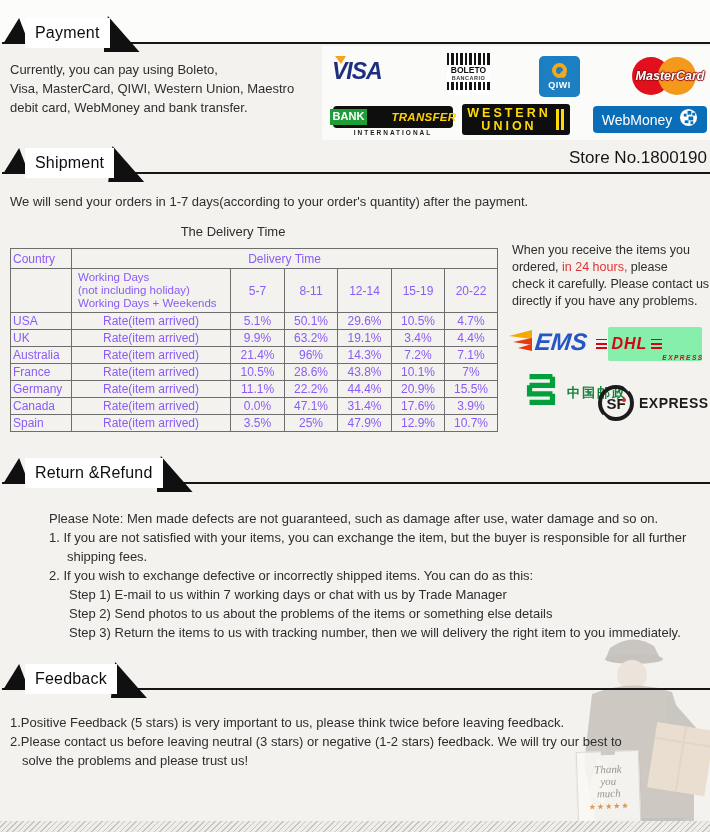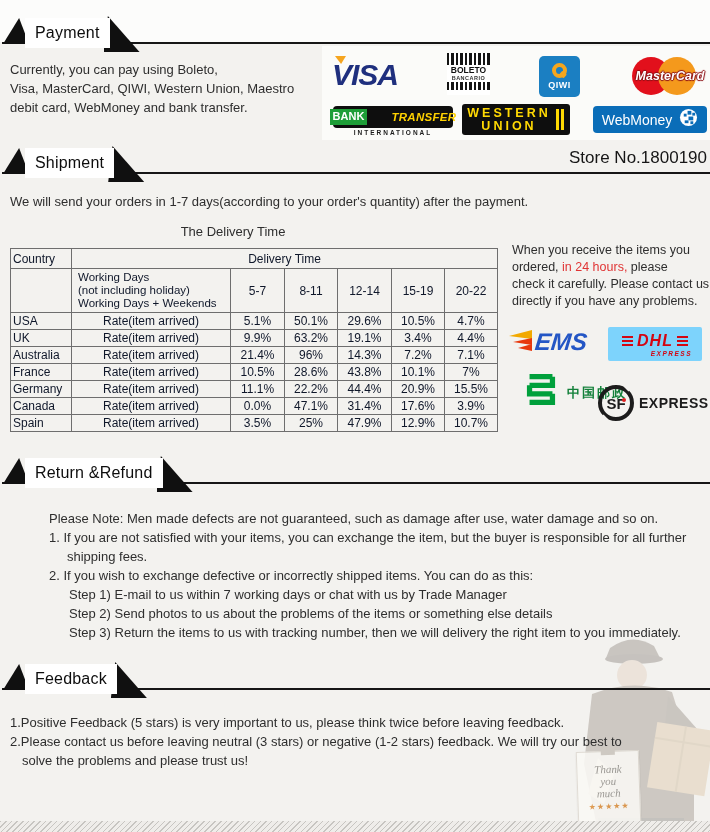--- a/index.html
+++ b/index.html
@@ -26,21 +26,21 @@
 
   .line { position:absolute; white-space:nowrap; font-size:13px; line-height:19px; z-index:2; }
 
   
   .pay-desc { position:absolute; left:10px; top:60px; z-index:2; }
   .pay-desc div { white-space:nowrap; font-size:13px; line-height:19px; }
 
   .plogo { position:absolute; z-index:2; }
   
   .logo-visa { left:332px; top:58px; width:90px; height:34px; }
-  .visa-text { font-style:italic; font-weight:bold; font-size:30px; color:#1f2f7e; letter-spacing:-1px; }
+  .visa-text { font-style:italic; font-weight:bold; font-size:23px; color:#1f2f7e; letter-spacing:-1px; }
   .visa-wedge { position:absolute; left:3px; top:-2px; width:11px; height:8px; background:#f6a51f;
                 clip-path:polygon(0 0,100% 0,55% 100%); }
   
   .logo-boleto { left:447px; top:53px; width:43px; height:42px; background:#fff;
                  display:flex; flex-direction:column; align-items:stretch; }
   .barcode { height:12px; background:repeating-linear-gradient(90deg,#141414 0 2px,transparent 2px 4px,#141414 4px 7px,transparent 7px 9px); }
   .bc-bottom { height:8px; }
   .boleto-l1 { font-size:8.5px; font-weight:bold; color:#111; text-align:center; line-height:10px; }
   .boleto-l2 { font-size:5.5px; font-weight:bold; color:#333; text-align:center; line-height:7px; letter-spacing:.5px; }
   
@@ -75,39 +75,39 @@
   .logo-wm { left:593px; top:106px; width:114px; height:27px; background:#0a6db8; border-radius:4px;
              display:flex; align-items:center; justify-content:center; gap:7px; }
   .wm-text { color:#fff; font-size:14px; }
 
   
   .store-no { position:absolute; right:3px; top:148px; font-size:17px; color:#161616; z-index:3; }
   .ship-intro { left:10px; top:192px; }
   .table-title { position:absolute; left:0; top:224px; width:466px; text-align:center; font-size:13px; z-index:2; }
 
   table.delivery { position:absolute; left:10px; top:248px; border-collapse:collapse; z-index:2;
-                   table-layout:fixed; width:487px; font-size:12px; color:#0f172a; }
+                   table-layout:fixed; width:487px; font-size:12px; color:#8b5cf6; }
   table.delivery td { border:1px solid #6e6e6e; padding:0 2px; vertical-align:middle; }
   td.c-left { text-align:left; padding-left:4px; }
   td.c-center { text-align:center; }
   tr.r-head td { height:20px; }
   tr.r-sub td { height:44px; }
   tr.r-data td { height:17px; }
   .wd-lines { font-size:11.5px; line-height:13px; padding-left:4px; }
 
   .notice { position:absolute; left:512px; top:242px; width:200px; z-index:2; }
   .notice div { font-size:12.5px; line-height:17px; white-space:nowrap; }
   .red { color:#e03434; }
 
   
   .clogo { position:absolute; z-index:2; }
   .logo-ems { left:507px; top:328px; display:flex; align-items:center; gap:2px; }
   .ems-text { font-style:italic; font-weight:900; font-size:24px; color:#2456c5; transform:skewX(-6deg); letter-spacing:0; }
-  .logo-dhl { left:608px; top:327px; width:94px; height:34px; background:#7dd3fc; border-radius:2px;
-              display:flex; flex-direction:column; align-items:center; justify-content:center; }
+  .logo-dhl { left:608px; top:327px; width:94px; height:34px; background:#86efac; border-radius:2px;
+              display:flex; flex-direction:row; align-items:center; justify-content:center; }
   .dhl-row { display:flex; align-items:center; gap:4px; }
   .dhl-dash { width:11px; height:10px; background:repeating-linear-gradient(180deg,#d40511 0 1.5px,transparent 1.5px 4.2px); }
   .dhl-text { font-style:italic; font-weight:900; font-size:16px; color:#d40511; letter-spacing:1px; }
   .dhl-sub { align-self:flex-end; margin-right:10px; font-style:italic; font-weight:bold; font-size:6.5px;
              color:#d40511; letter-spacing:1.5px; }
   .logo-cp { left:518px; top:370px; width:74px; display:flex; flex-direction:row; align-items:center; gap:3px; }
   .cp-text { font-size:13px; font-weight:bold; color:#13803a; letter-spacing:2px; white-space:nowrap; }
   .logo-sf { left:598px; top:385px; display:flex; align-items:center; gap:5px; }
   .sf-ring { position:relative; width:36px; height:36px; border:4.5px solid #1c1c1c; border-radius:50%;
              display:flex; align-items:center; justify-content:center; background:transparent; }

